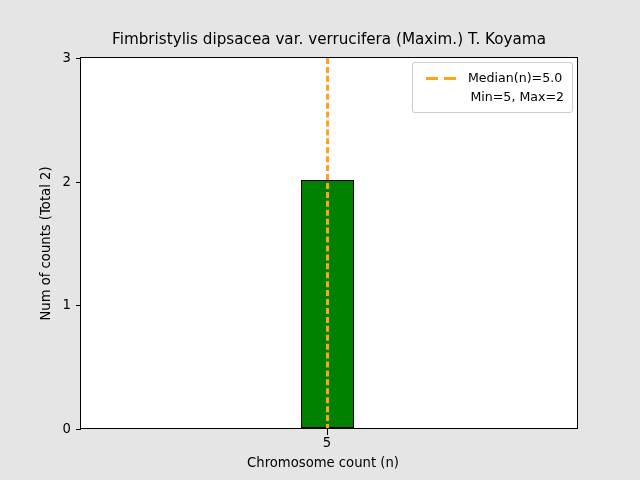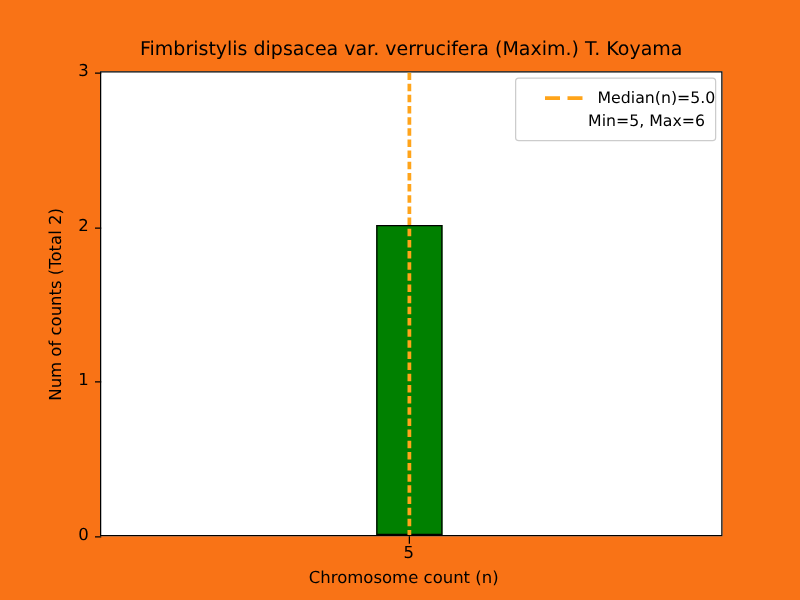--- a/index.html
+++ b/index.html
@@ -13,21 +13,21 @@
     font-family: "DejaVu Sans", sans-serif;
     overflow: hidden;
     position: relative;
   }
   #figure {
     position: absolute;
     left: 0;
     top: 0;
     width: 640px;
     height: 480px;
-    background: #f97316;
+    background: #e5e5e5;
   }
 
   
   #chart-title {
     position: absolute;
     left: 80px;
     top: 30px;
     width: 498px;
     text-align: center;
     font-size: 15.2px;
@@ -132,21 +132,21 @@
   
   #legend {
     position: absolute;
     left: 412px;
     top: 62px;
     width: 161px;
     background: #ffffff;
     border: 0.9px solid #cccccc;
     border-radius: 3px;
     box-sizing: border-box;
-    padding: 5px 8px 6px 22px;
+    padding: 5px 8px 6px 12px;
   }
   .legend-row {
     display: flex;
     align-items: center;
     height: 19px;
   }
   .legend-swatch {
     width: 36px;
     height: 12px;
     position: relative;
@@ -200,21 +200,21 @@
 
     <div id="legend" style="left:331px; top:4px;">
       <div class="legend-row">
         <span class="legend-swatch">
           <span class="legend-dash d1"></span>
           <span class="legend-dash d2"></span>
         </span>
         <span class="legend-text">Median(n)=5.0</span>
       </div>
       <div class="legend-row second">
-        <span class="legend-text">Min=5, Max=6</span>
+        <span class="legend-text">Min=5, Max=2</span>
       </div>
     </div>
   </div>
 
   <div id="xlabel">Chromosome count (n)</div>
 
   <div id="ylabel">Num of counts  (Total 2)</div>
 
 </div>
 

